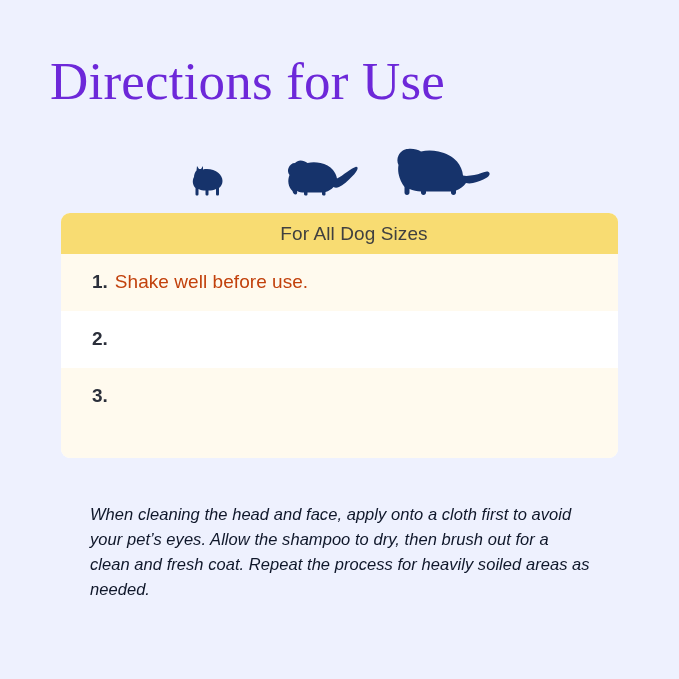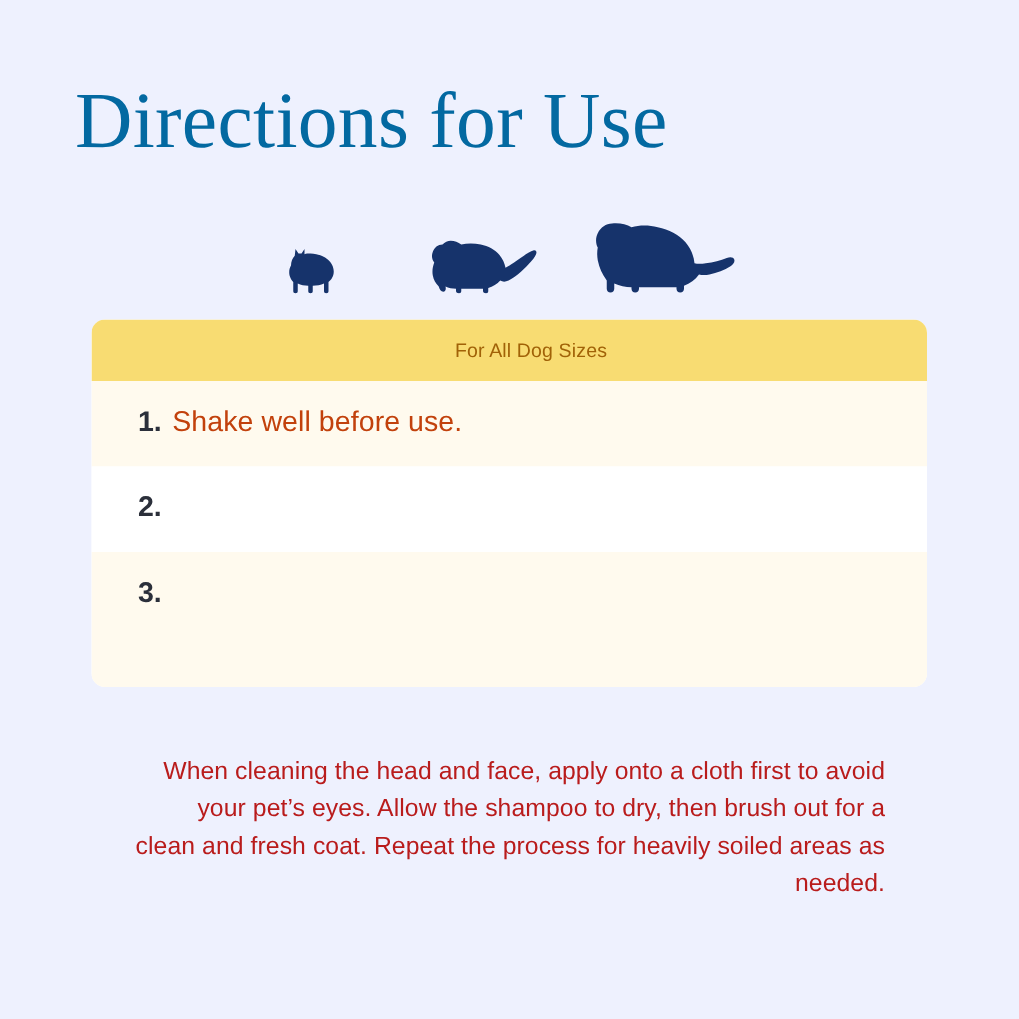--- a/index.html
+++ b/index.html
@@ -24,21 +24,21 @@
 
   
   .page-title {
     position: absolute;
     left: 50px;
     top: 50px;
     font-family: "Liberation Serif", "DejaVu Serif", serif;
     font-size: 53px;
     line-height: 62px;
     font-weight: 400;
-    color: #0369a1;
+    color: #6d28d9;
     letter-spacing: 0.2px;
     white-space: nowrap;
   }
 
   
   .dogs {
     position: absolute;
     left: 0;
     top: 138px;
     width: 679px;
@@ -65,23 +65,23 @@
     background: #ffffff;
   }
   .card-header {
     height: 41px;
     background: #f8dc72;
     display: flex;
     align-items: center;
     justify-content: center;
   }
   .card-header-label {
-    font-size: 13px;
+    font-size: 19px;
     font-weight: 400;
-    color: #a16207;
+    color: #404040;
     letter-spacing: 0.1px;
     margin-left: 29px;
   }
   .steps { display: block; }
   .step {
     display: flex;
     align-items: flex-start;
     padding: 0 26px 0 31px;
     box-sizing: border-box;
   }
@@ -105,25 +105,26 @@
     line-height: 28px;
     letter-spacing: 0.05px;
   }
 
   
   .footer-note {
     position: absolute;
     left: 90px;
     top: 502px;
     width: 500px;
-    text-align: right;
+    text-align: left;
     font-size: 16.5px;
     line-height: 25px;
-    color: #b91c1c;
+    color: #0f172a;
     letter-spacing: 0.05px;
+    font-style: italic;
   }
 </style>
 </head>
 <body>
 
 <div class="page">
 
   <div class="page-title">Directions for Use</div>
 
   <div class="dogs">

